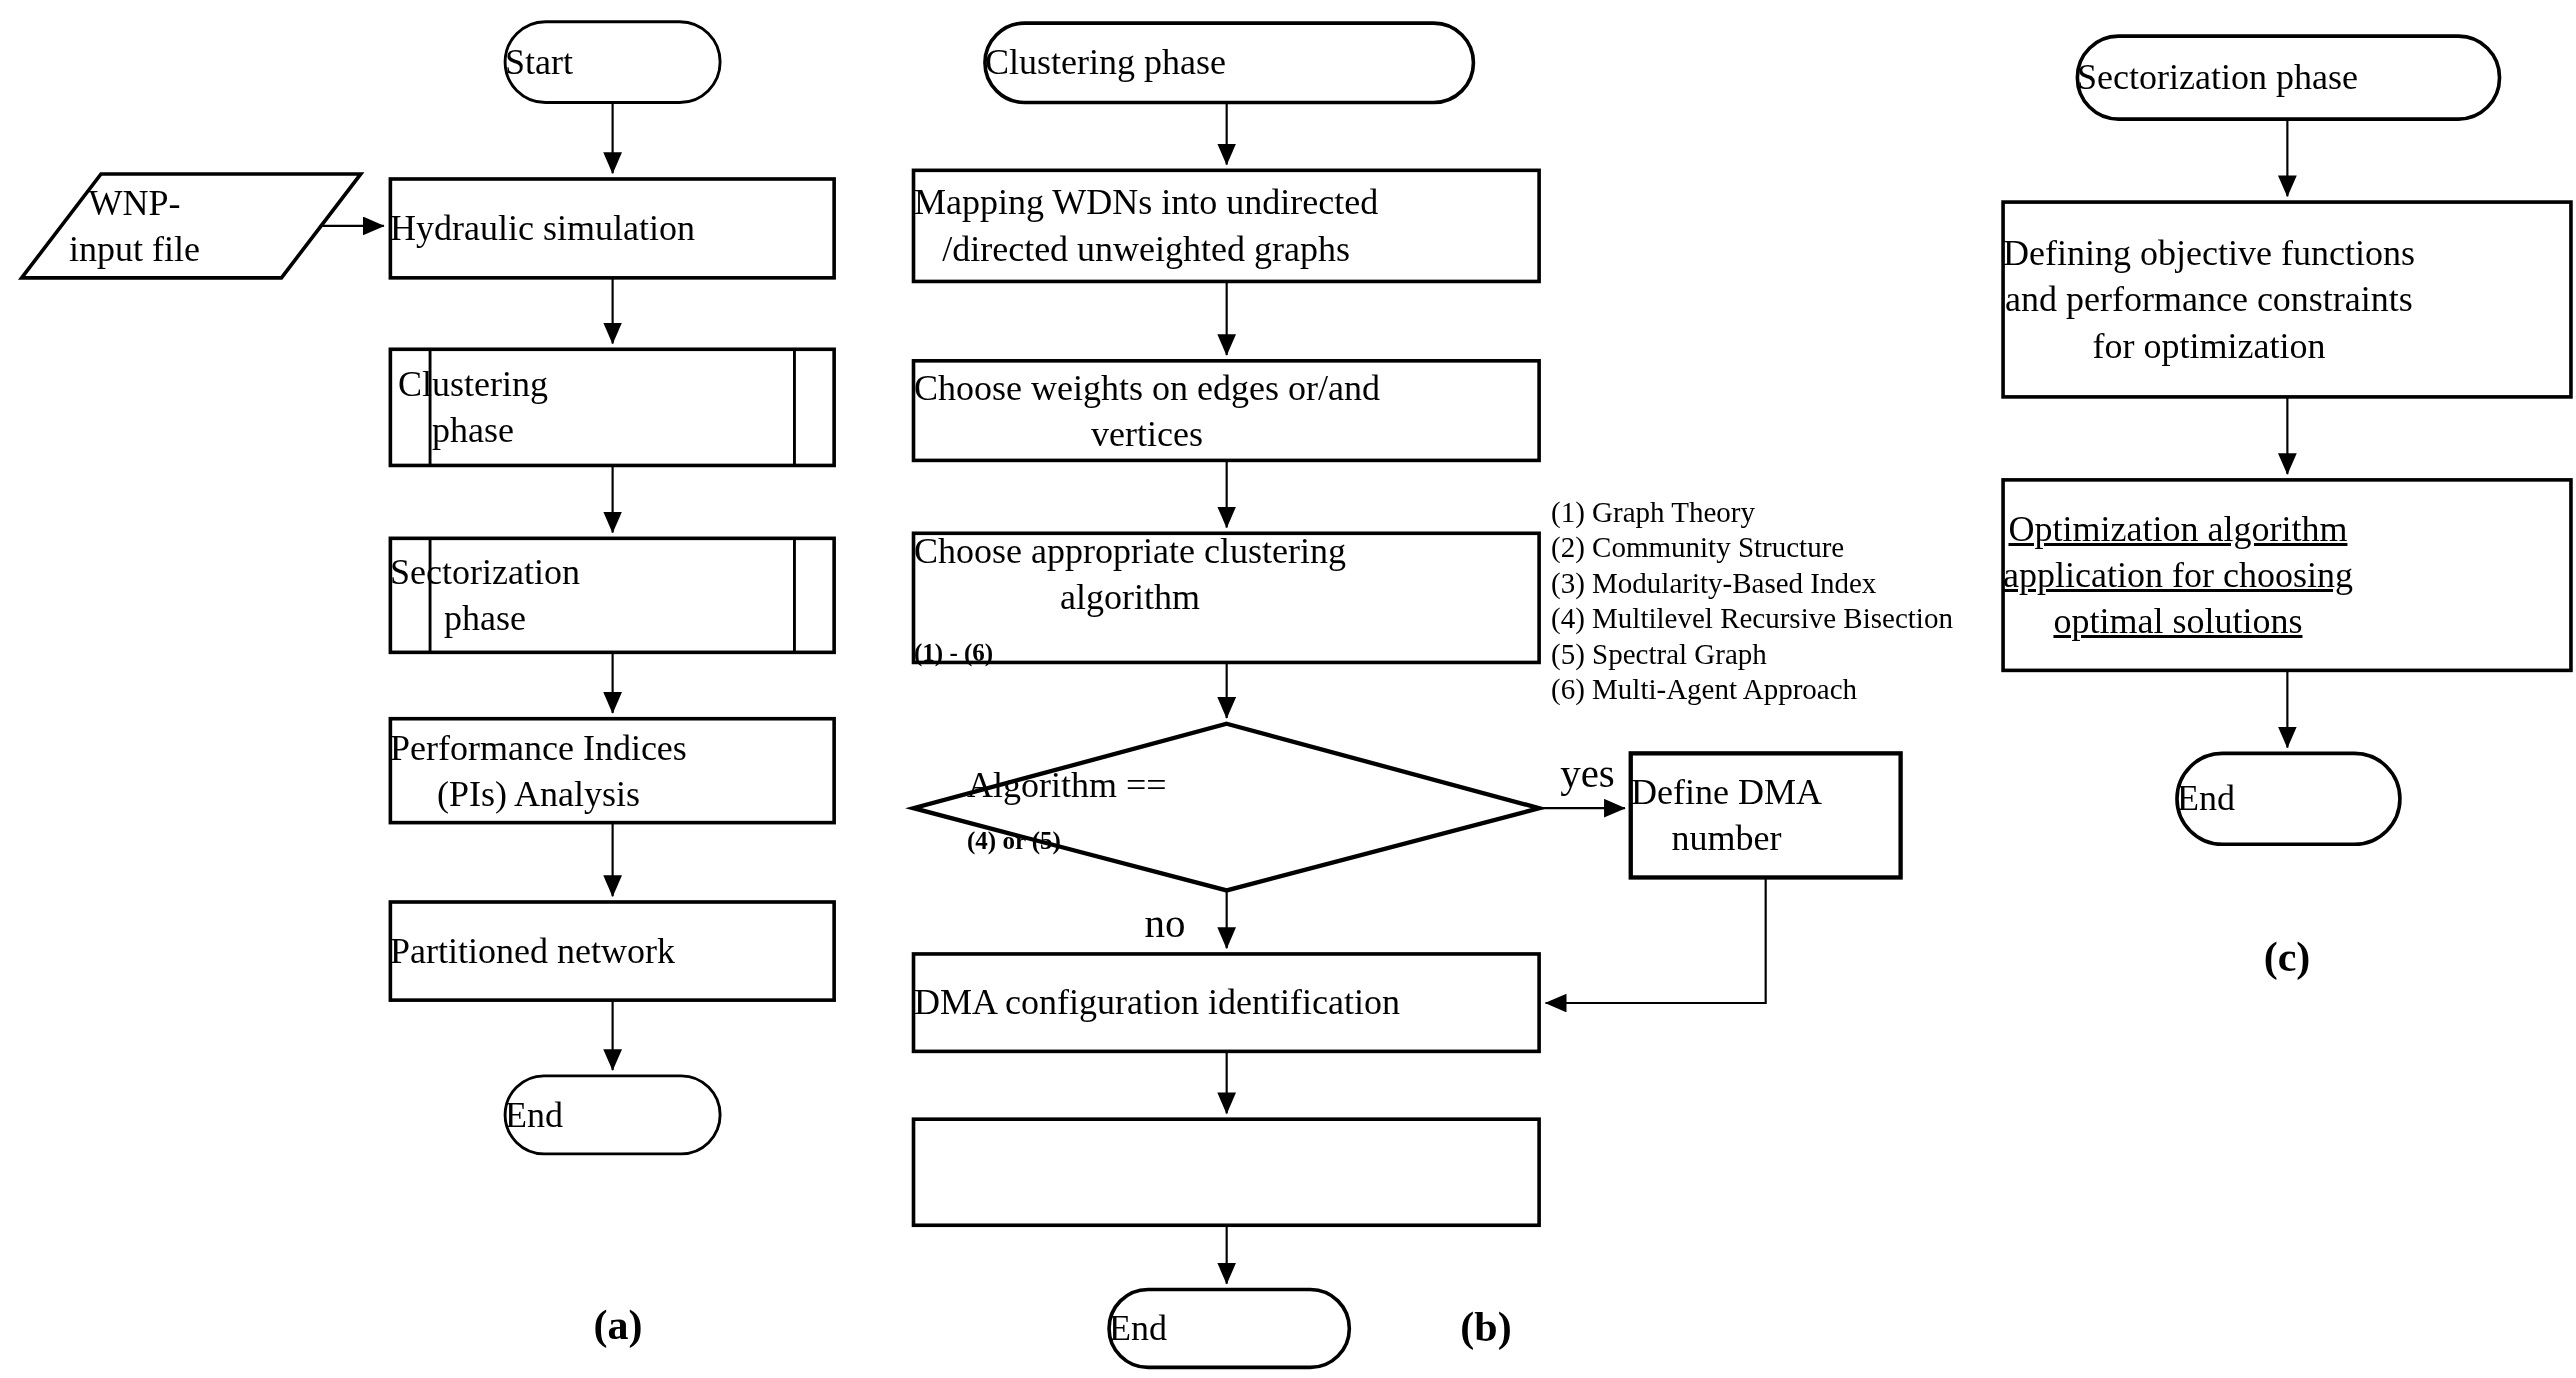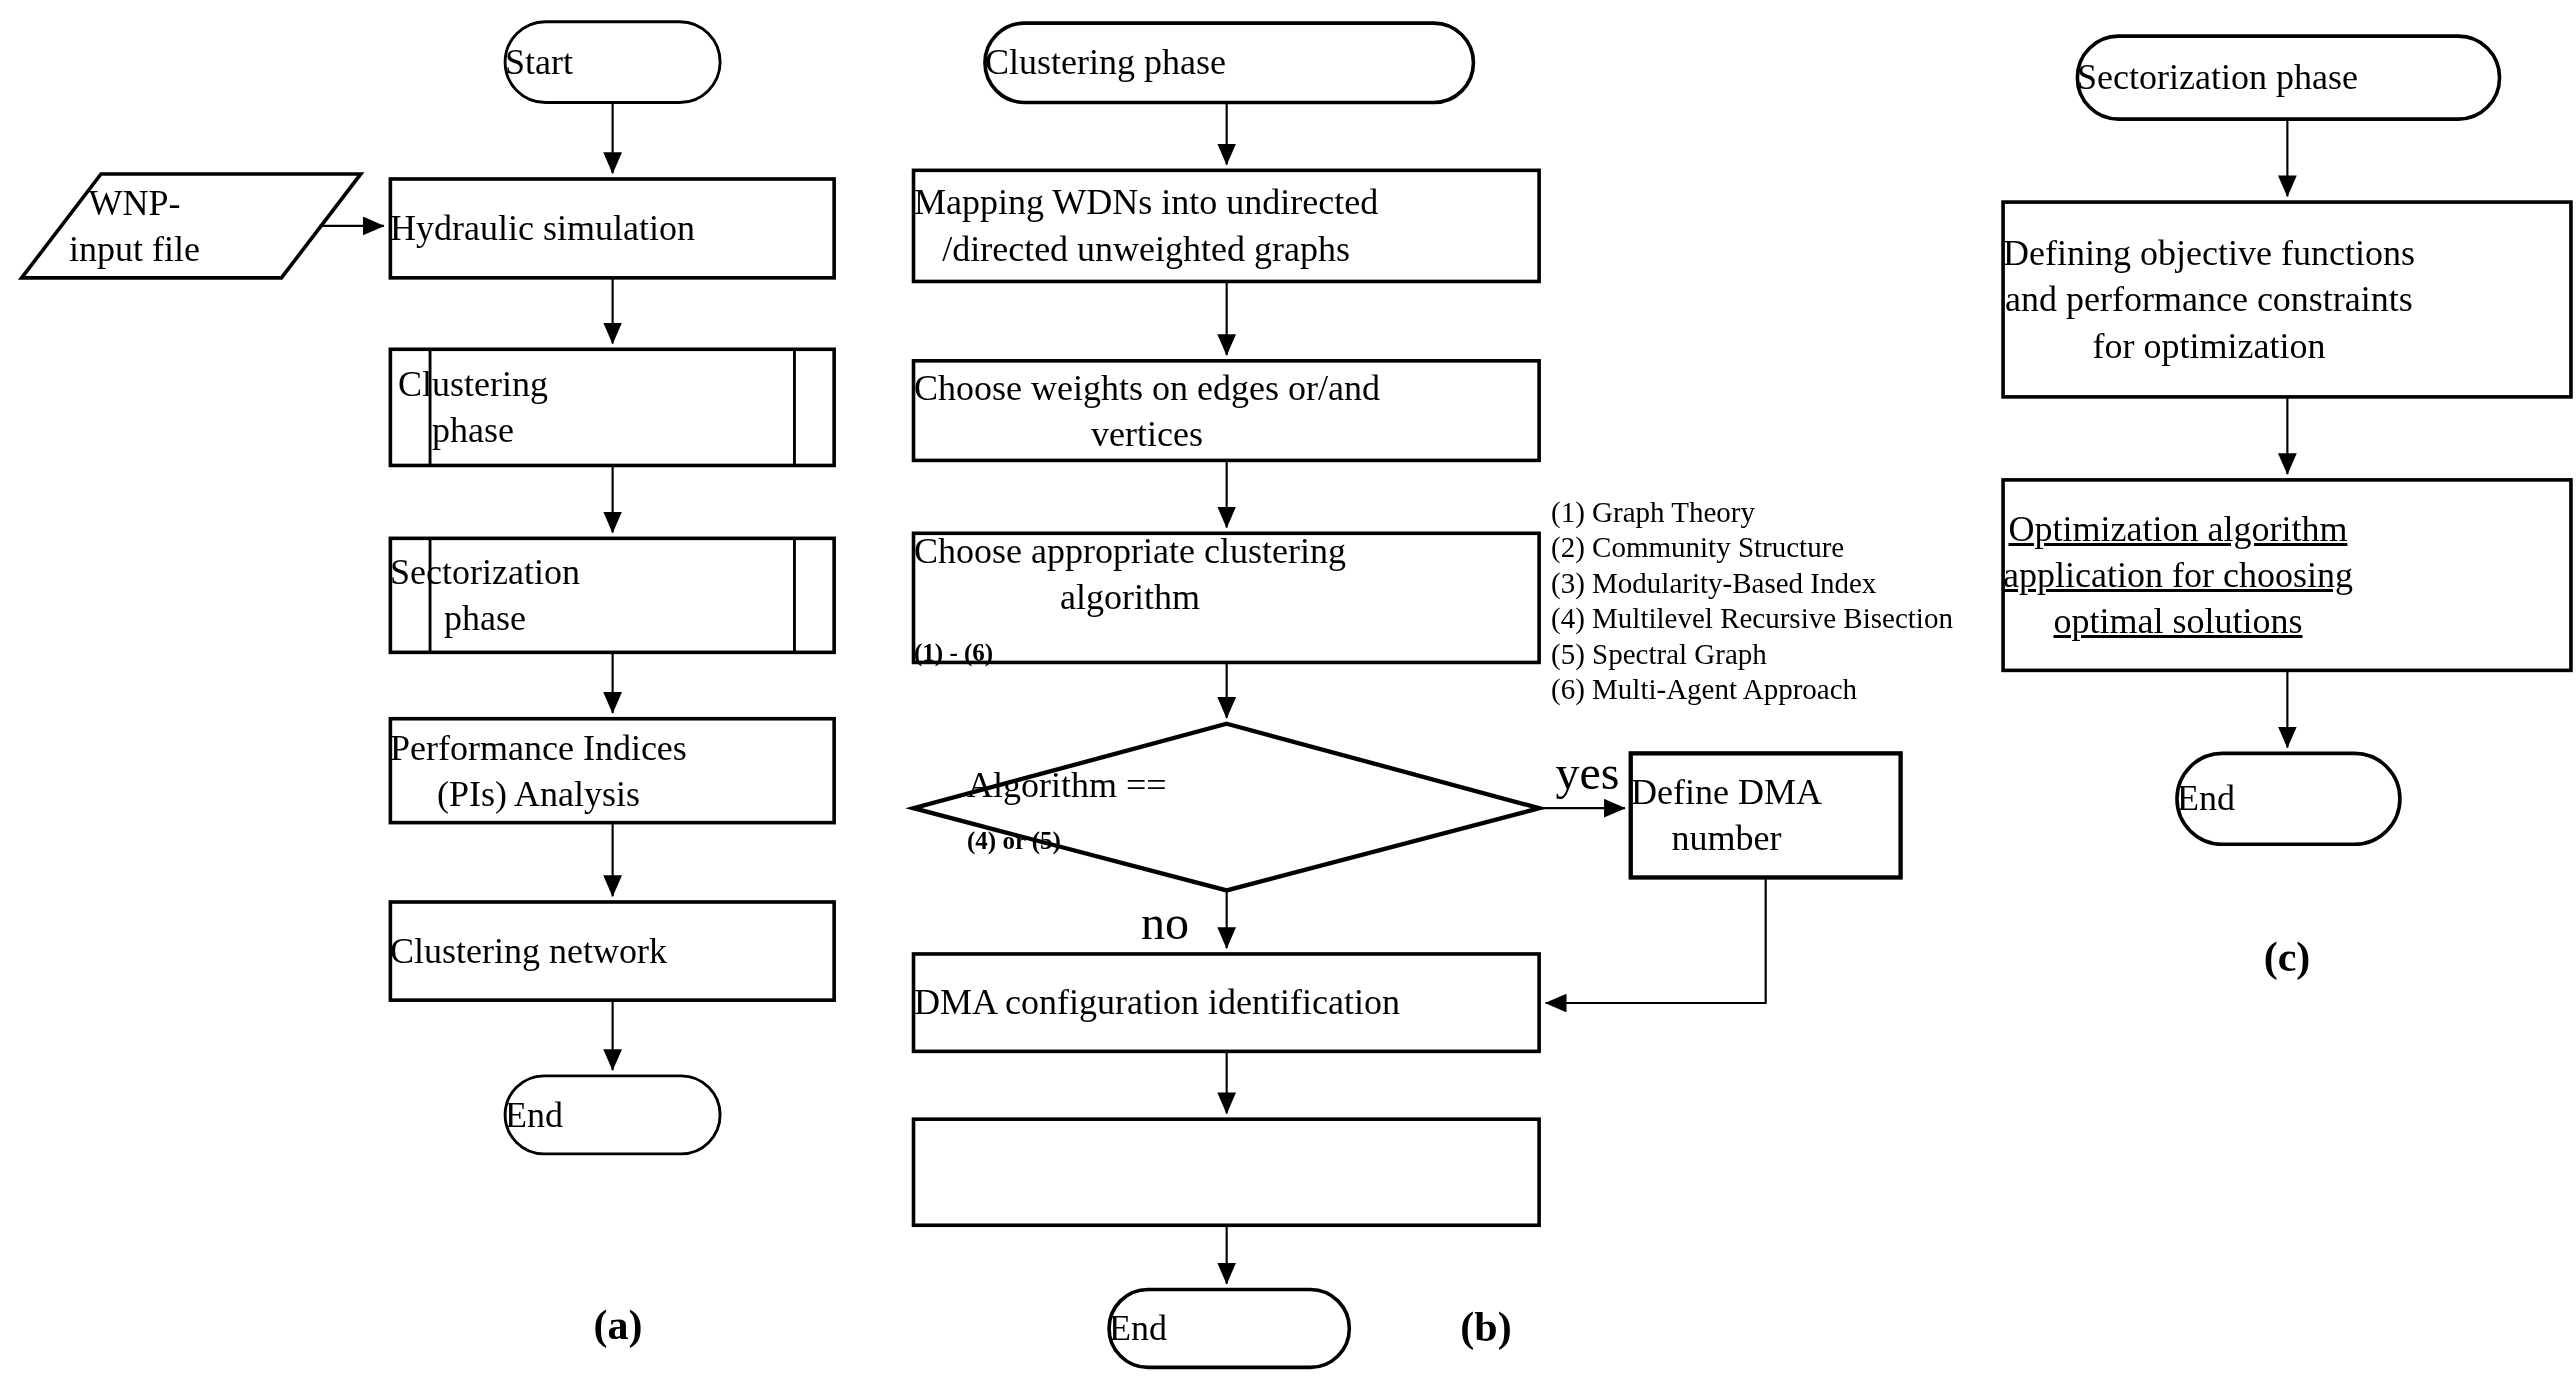--- a/index.html
+++ b/index.html
@@ -48,21 +48,21 @@
     align-items: center;
     justify-content: center;
     font-size: 42px;
     font-weight: bold;
   }
   .branch-label {
     position: absolute;
     display: flex;
     align-items: center;
     justify-content: center;
-    font-size: 48px;
+    font-size: 41px;
   }
   .legend {
     position: absolute;
     left: 1551px;
     top: 498px;
     width: 476px;
     height: 206px;
     display: flex;
     flex-direction: column;
     justify-content: space-between;
@@ -140,21 +140,21 @@
   <div class="lbl" style="left:505px; top:21.6px; width:215px; height:81px;"><span>Start</span></div>
   <div class="lbl" style="left:69px; top:174px; width:245px; height:104px;"><span>WNP-
 input file</span></div>
   <div class="lbl" style="left:390px; top:179px; width:444px; height:99px;"><span>Hydraulic simulation</span></div>
   <div class="lbl" style="left:390px; top:349px; width:444px; height:116px;margin-left:8px;"><span>Clustering
 phase</span></div>
   <div class="lbl" style="left:390px; top:538px; width:444px; height:114px;"><span>Sectorization
 phase</span></div>
   <div class="lbl" style="left:390px; top:719px; width:444px; height:104px;"><span>Performance Indices
 (PIs) Analysis</span></div>
-  <div class="lbl" style="left:390px; top:902px; width:444px; height:98px;"><span>Clustering network</span></div>
+  <div class="lbl" style="left:390px; top:902px; width:444px; height:98px;"><span>Partitioned network</span></div>
   <div class="lbl" style="left:505px; top:1076px; width:215px; height:78px;"><span>End</span></div>
   <div class="panel-label" style="left:546px; top:1299px; width:144px; height:51px;">(a)</div>
 
   <div class="lbl" style="left:985px; top:23px; width:489px; height:79px;"><span>Clustering phase</span></div>
   <div class="lbl" style="left:914px; top:170px; width:626px; height:111px;"><span>Mapping WDNs into undirected
 /directed unweighted graphs</span></div>
   <div class="lbl" style="left:914px; top:361px; width:626px; height:100px;"><span>Choose weights on edges or/and
 vertices</span></div>
   <div class="lbl" style="left:914px; top:533px; width:626px; height:129px;">
     <span>Choose appropriate clustering

